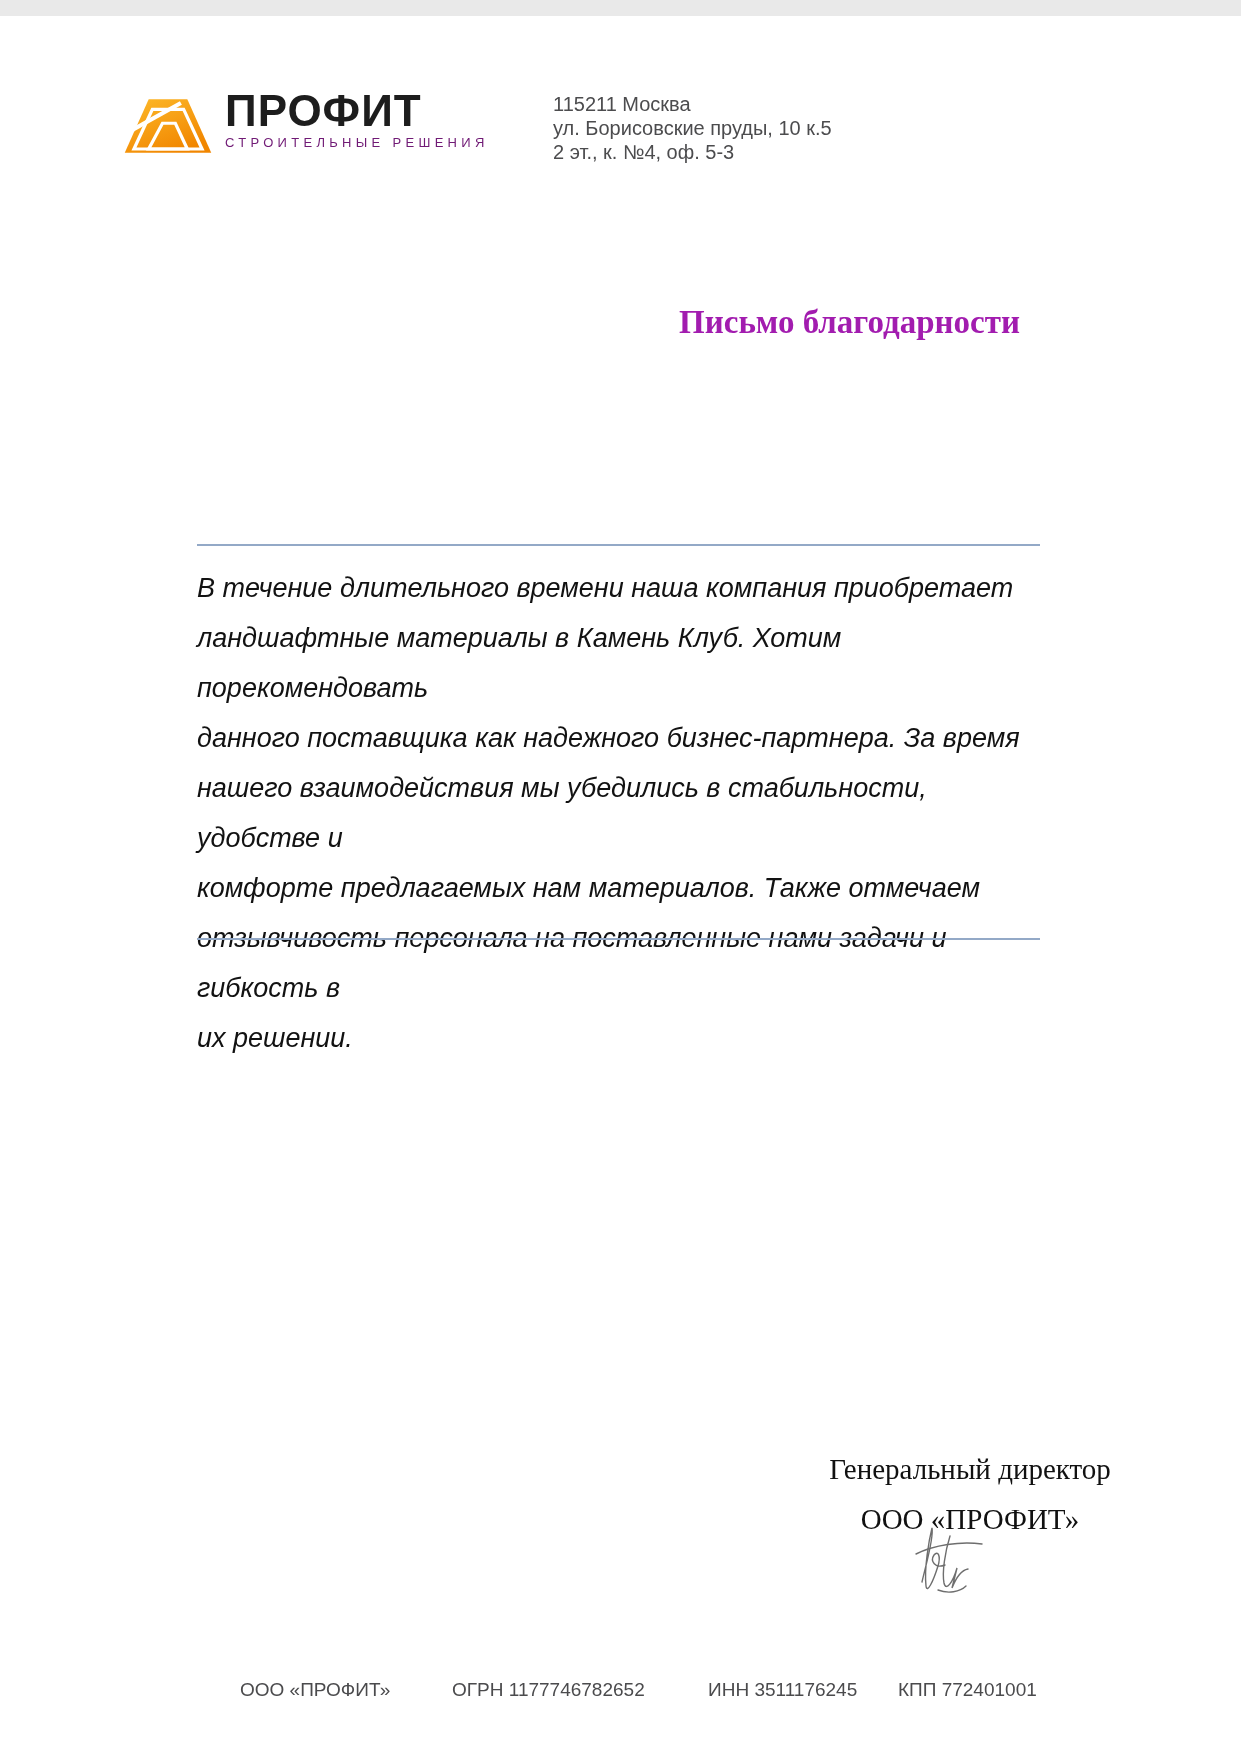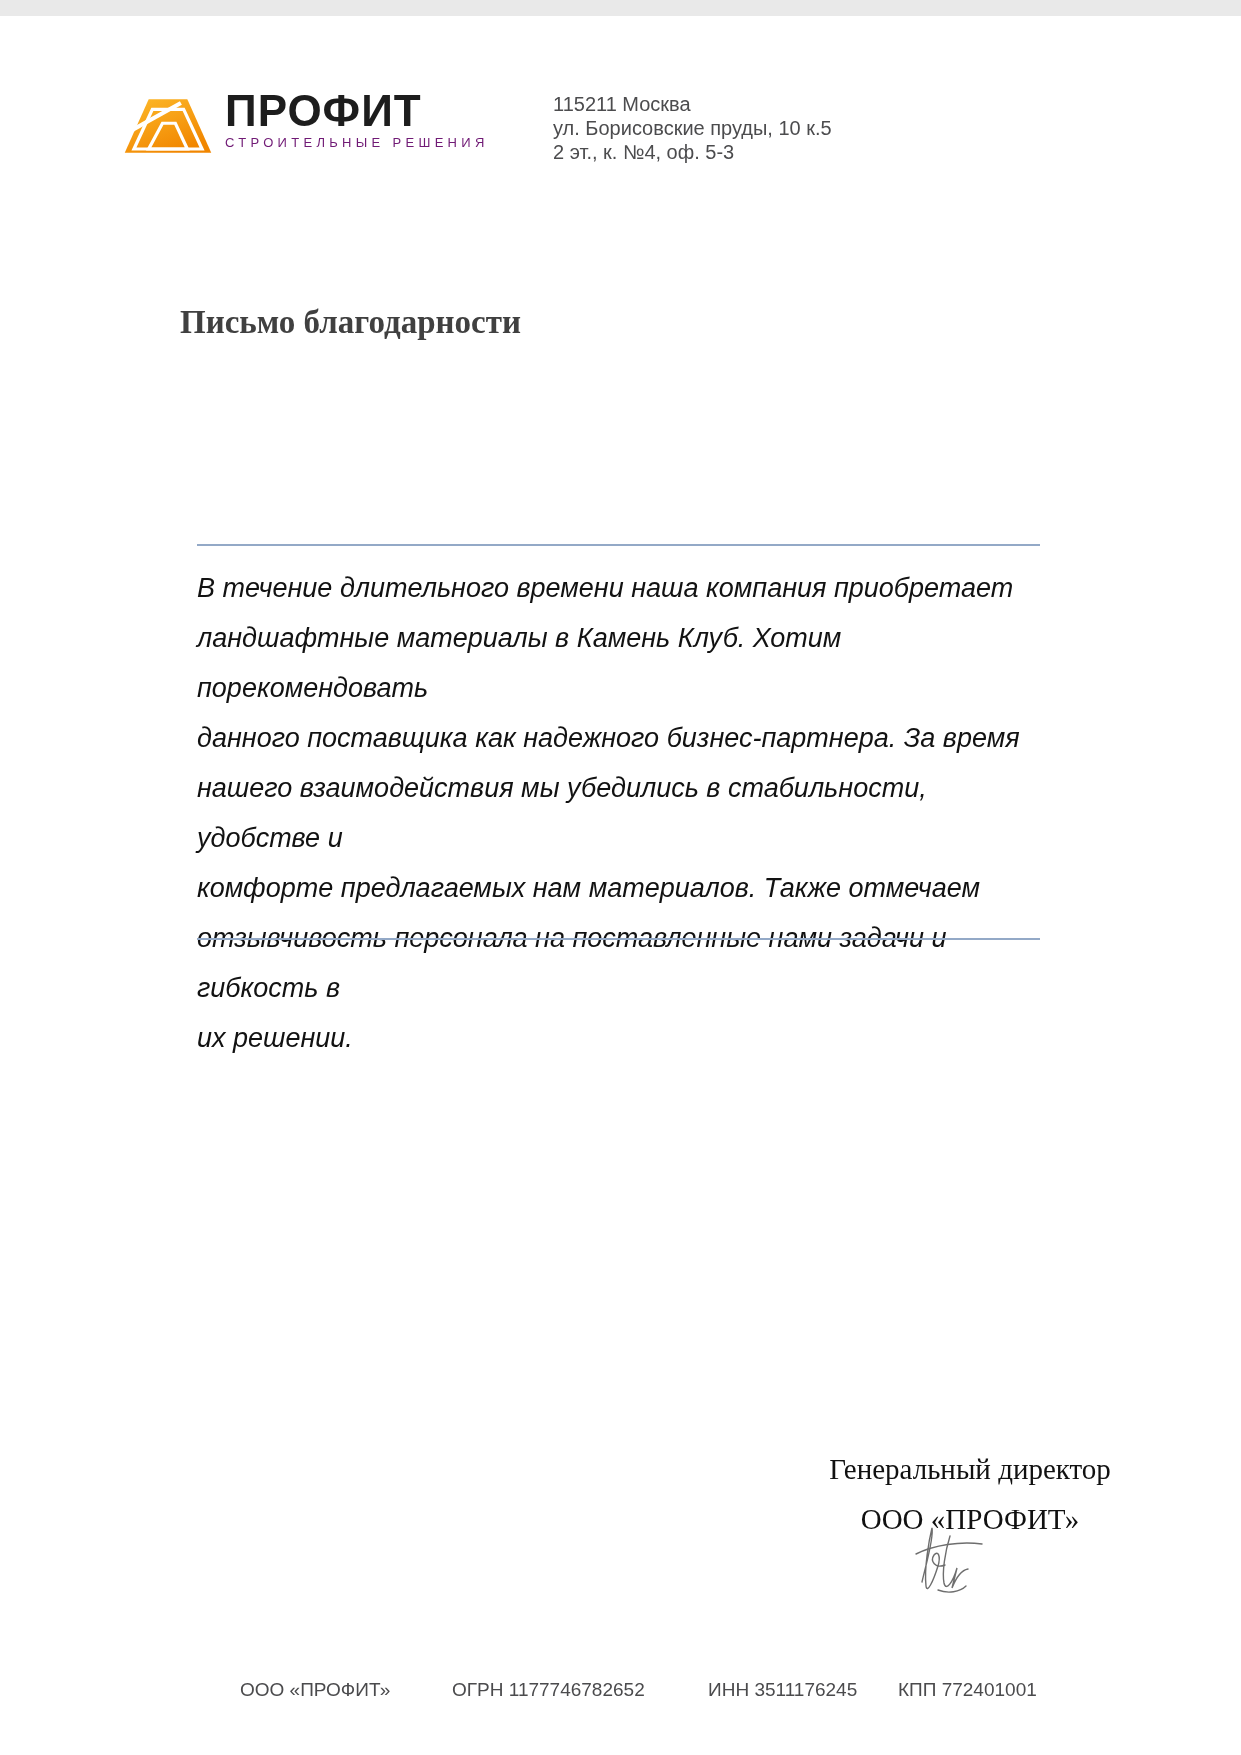--- a/index.html
+++ b/index.html
@@ -25,22 +25,22 @@
   .hdr-col{
     position:absolute;top:76px;
     font-size:20px;line-height:24px;color:#4c4c4e;
   }
   .hdr-col div{white-space:nowrap;}
   .col-address{left:553px;}
   .col-contacts{left:945px;}
   
   .title{
     position:absolute;left:180px;top:288px;width:840px;
-    text-align:left;
-    font-family:"Liberation Serif",serif;font-weight:bold;font-size:33px;color:#404040;
+    text-align:right;
+    font-family:"Liberation Serif",serif;font-weight:bold;font-size:33px;color:#a21caf;
   }
   
   .rule{position:absolute;left:197px;width:843px;height:2px;background:#93a9c7;}
   .rule-top{top:528px;}
   .rule-bottom{top:922px;}
   .body-text{
     position:absolute;left:197px;top:547px;width:843px;
     font-family:Liberation Sans, sans-serif;font-style:italic;
     font-size:27px;line-height:50px;color:#121212;
     text-align:left;white-space:pre-line;

